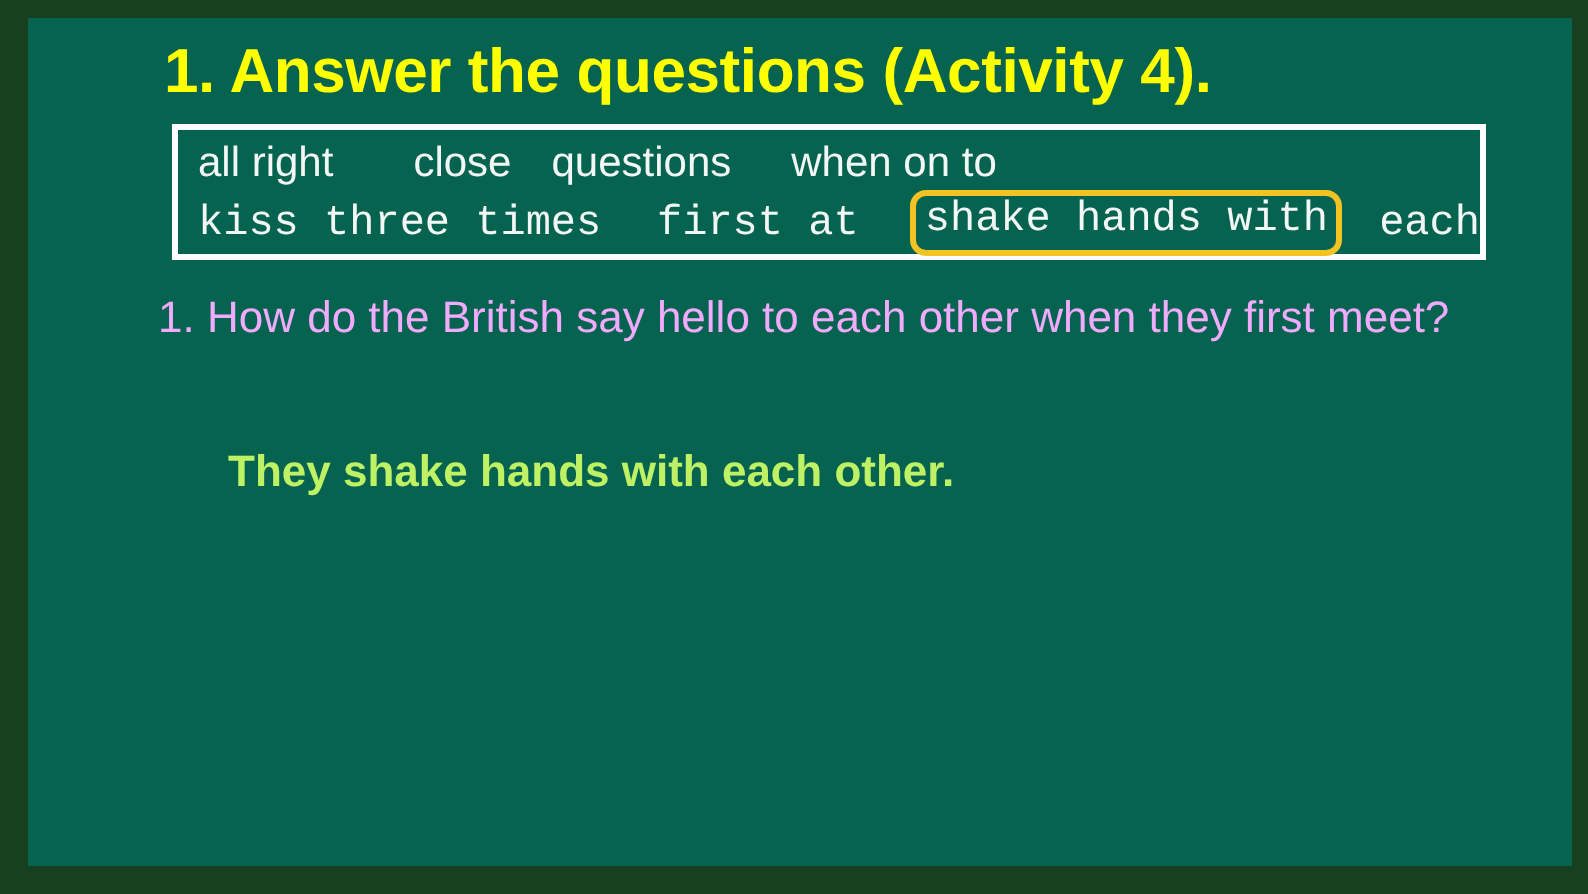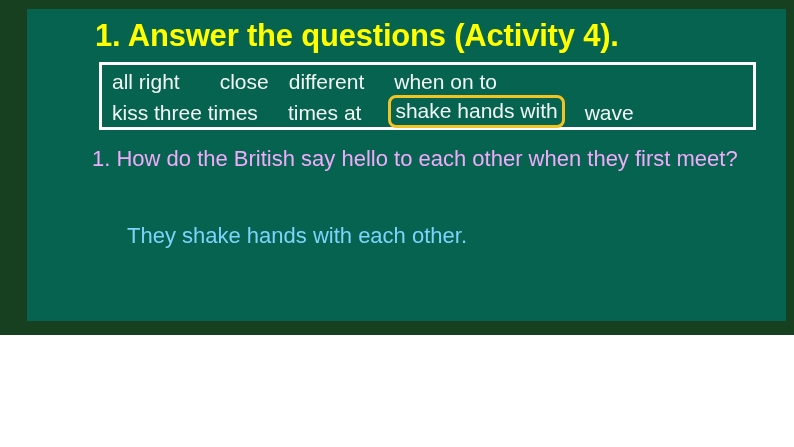--- a/index.html
+++ b/index.html
@@ -11,24 +11,24 @@
     width: 794px;
     height: 447px;
     overflow: hidden;
     font-family: "Liberation Sans", sans-serif;
   }
 
   
   .slide {
     position: relative;
     width: 794px;
-    height: 335px;
+    height: 447px;
     box-sizing: border-box;
     background: #16401f;
-    padding: 9px 8px 14px 27px;
+    padding: 9px 8px 14px 14px;
   }
 
   
   .board {
     position: relative;
     width: 100%;
     height: 100%;
     box-sizing: border-box;
     background: #06634f;
     overflow: hidden;
@@ -62,21 +62,21 @@
     position: relative;
     height: 31px;
     display: flex;
     align-items: flex-end;
     white-space: nowrap;
     color: #f2f6f4;
     font-size: 21px;
     line-height: 31px;
   }
   .wordbank-row.row1 { padding-left: 10px; margin-top: 1px; }
-  .wordbank-row.row2 { padding-left: 10px; }
+  .wordbank-row.row2 { padding-left: 10px; font-family: Liberation Mono, monospace; }
 
   .word { display: inline-block; }
   .gap-sm { display: inline-block; width: 13px; }
   .gap-md { display: inline-block; width: 20px; }
   .gap-lg { display: inline-block; width: 30px; }
 
   
   .chip {
     display: inline-block;
     border: 3px solid #f2c423;
@@ -97,55 +97,56 @@
     color: #f0abfc;
     font-size: 22px;
     line-height: 33px;
   }
 
   
   .answer {
     position: absolute;
     left: 100px;
     top: 212px;
-    color: #7dd3fc;
+    color: #bef264;
     font-size: 22px;
     line-height: 30px;
     white-space: nowrap;
+    font-weight: bold;
   }
 </style>
 </head>
 <body>
 
 <div class="slide">
   <div class="board">
 
     <div class="title">1. Answer the questions (Activity 4).</div>
 
     <div class="wordbank">
 
       <div class="wordbank-row row1">
         <span class="word">all right</span>
         <span class="gap-md"></span>
         <span class="gap-md"></span>
         <span class="word">close</span>
         <span class="gap-md"></span>
-        <span class="word">different</span>
+        <span class="word">questions</span>
         <span class="gap-lg"></span>
         <span class="word">when on to</span>
       </div>
 
       <div class="wordbank-row row2">
         <span class="word">kiss three times</span>
         <span class="gap-lg"></span>
-        <span class="word">times at</span>
+        <span class="word">first at</span>
         <span class="gap-sm"></span>
         <span class="chip">shake hands with</span>
         <span class="gap-md"></span>
-        <span class="word">wave</span>
+        <span class="word">each</span>
       </div>
 
     </div>
 
     <div class="question">1. How do the British say hello to each other when they first meet?</div>
 
     <div class="answer">They shake hands with each other.</div>
 
   </div>
 </div>

